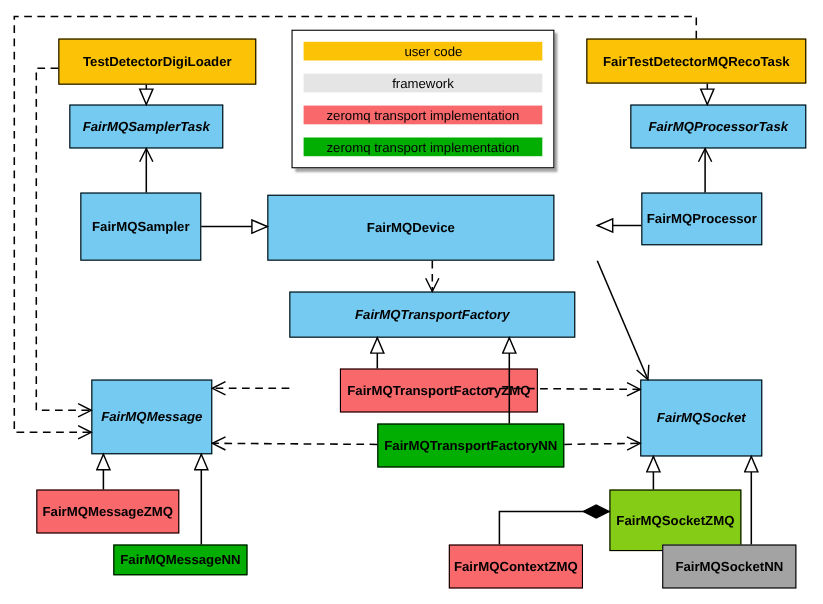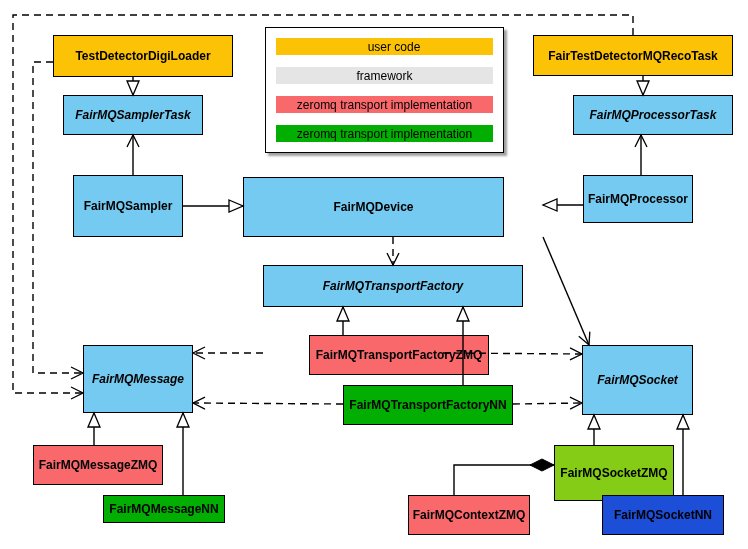--- a/index.html
+++ b/index.html
@@ -116,21 +116,21 @@
       </div>
       <div class="node" style="left: 103px; top: 495px; width: 122px; height: 28px; background: rgb(2, 174, 2);">
         <span>FairMQMessageNN</span>
       </div>
       <div class="node" style="left: 554px; top: 445px; width: 120px; height: 56px; background: #84cc16;">
         <span>FairMQSocketZMQ</span>
       </div>
       <div class="node" style="left: 408px; top: 495px; width: 122px; height: 40px; background: rgb(249, 105, 108);">
         <span>FairMQContextZMQ</span>
       </div>
-      <div class="node" style="left: 602px; top: 495px; width: 122px; height: 40px; background: #1d4ed8;">
+      <div class="node" style="left: 602px; top: 495px; width: 122px; height: 40px; background: #a3a3a3;">
         <span>FairMQSocketNN</span>
       </div>
     </div>
 
   <div id="legend-box">
       <div class="legend-bar" style="background: rgb(252, 195, 6); padding-left: 19px;">user code</div>
       <div class="legend-bar" style="background: #e5e5e5;">framework</div>
       <div class="legend-bar" style="background: rgb(249, 105, 108);">zeromq transport implementation</div>
       <div class="legend-bar" style="background: rgb(2, 174, 2);">zeromq transport implementation</div>
     </div>

